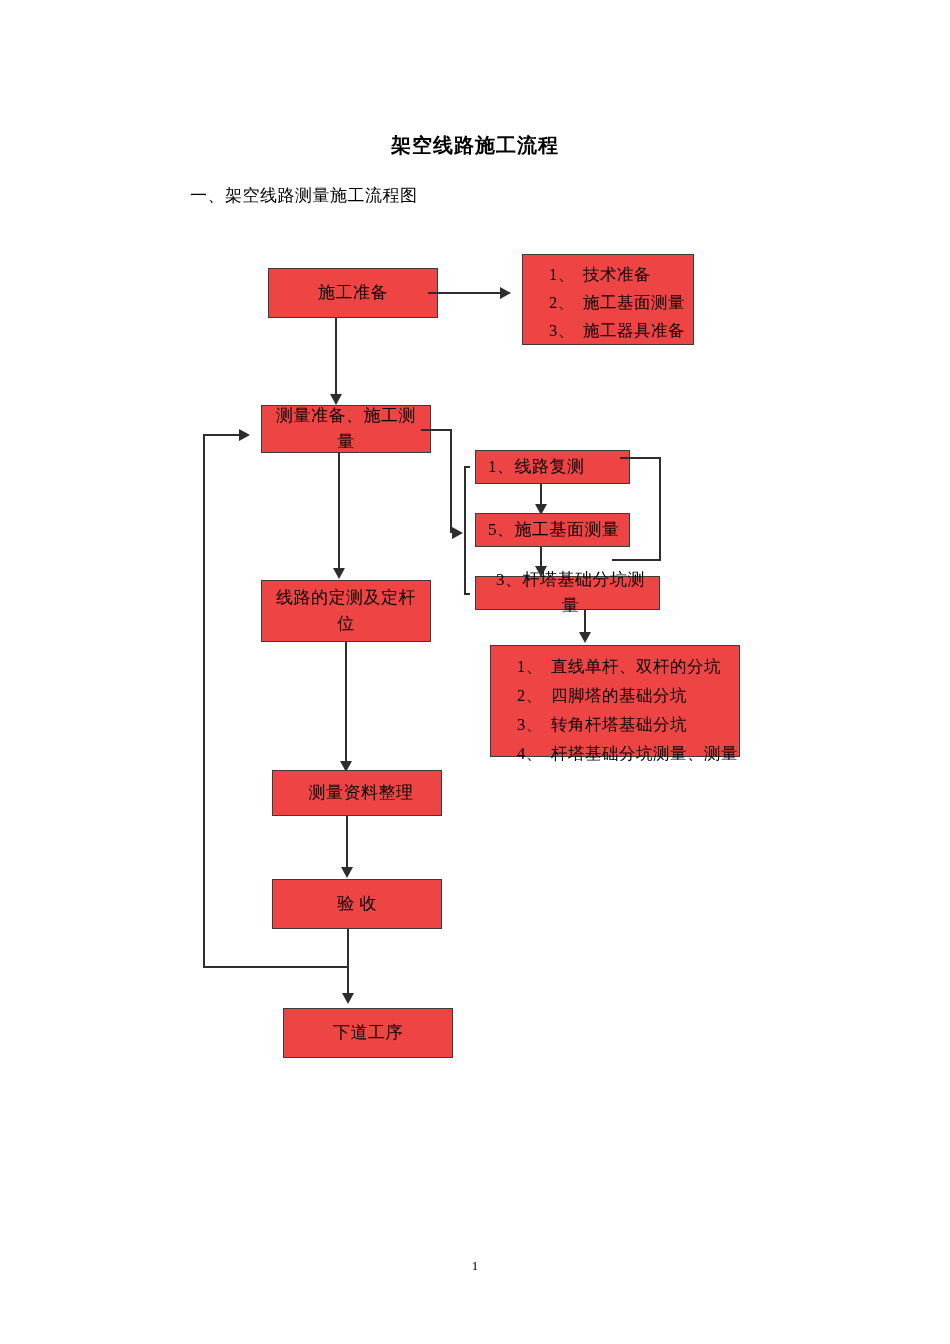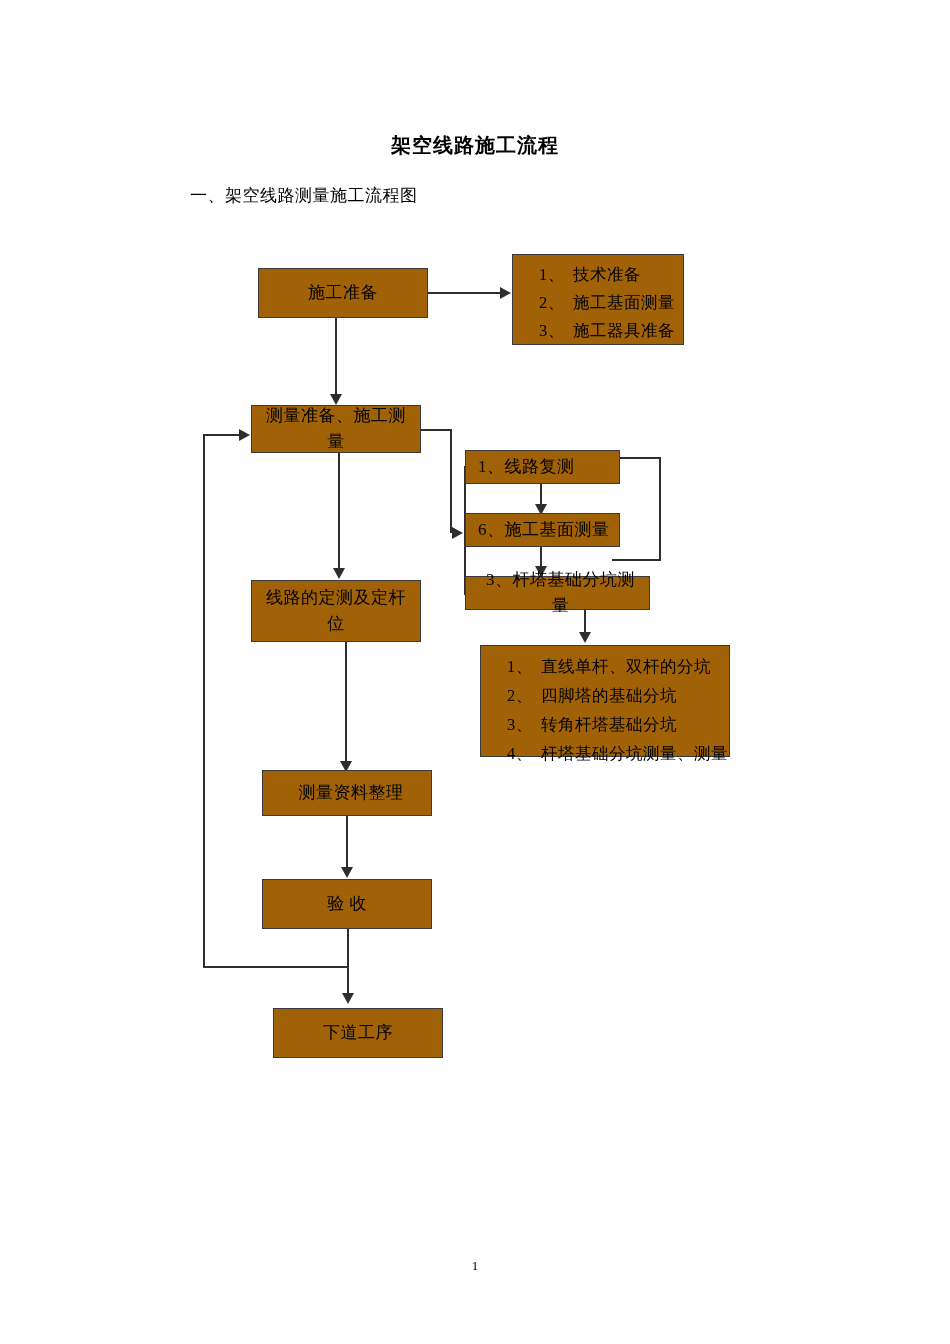--- a/index.html
+++ b/index.html
@@ -57,29 +57,30 @@
     width: 950px;
     text-align: center;
     font-size: 13px;
   }
 
   
   .fc-box {
     position: absolute;
     box-sizing: border-box;
     border: 1.4px solid #3b3b3b;
-    background: #a16207;
+    background: #ef4444;
     display: flex;
     align-items: center;
     justify-content: center;
     text-align: center;
     font-size: 17px;
     line-height: 26px;
     padding: 2px 6px;
     letter-spacing: 0.5px;
+    margin-left: 10px;
   }
   .fc-box.listbox {
     display: block;
     text-align: left;
     padding: 6px 10px 6px 26px;
   }
   .fc-box.listbox .li {
     white-space: nowrap;
     font-size: 16.5px;
     line-height: 28px;
@@ -171,21 +172,21 @@
     </div>
 
     <div class="ln h" style="left:620px; top:457px; width:41px;"></div>
     <div class="ln v" style="left:659px; top:457px; height:104px;"></div>
     <div class="ln h" style="left:612px; top:559px; width:49px;"></div>
 
     <div class="ln v" style="left:540px; top:484px; height:25px;"></div>
     <div class="arrow down" style="left:535px; top:504px;"></div>
 
     <div class="fc-box" style="left:465px; top:513px; width:155px; height:34px; justify-content:flex-start; padding-left:12px;">
-      <span>6、施工基面测量</span>
+      <span>5、施工基面测量</span>
     </div>
 
     <div class="ln v" style="left:540px; top:547px; height:24px;"></div>
     <div class="arrow down" style="left:535px; top:566px;"></div>
 
     <div class="fc-box" style="left:465px; top:576px; width:185px; height:34px; justify-content:center; padding-left:12px;">
       <span>3、杆塔基础分坑测量</span>
     </div>
 
     <div class="ln v" style="left:584px; top:610px; height:26px;"></div>

